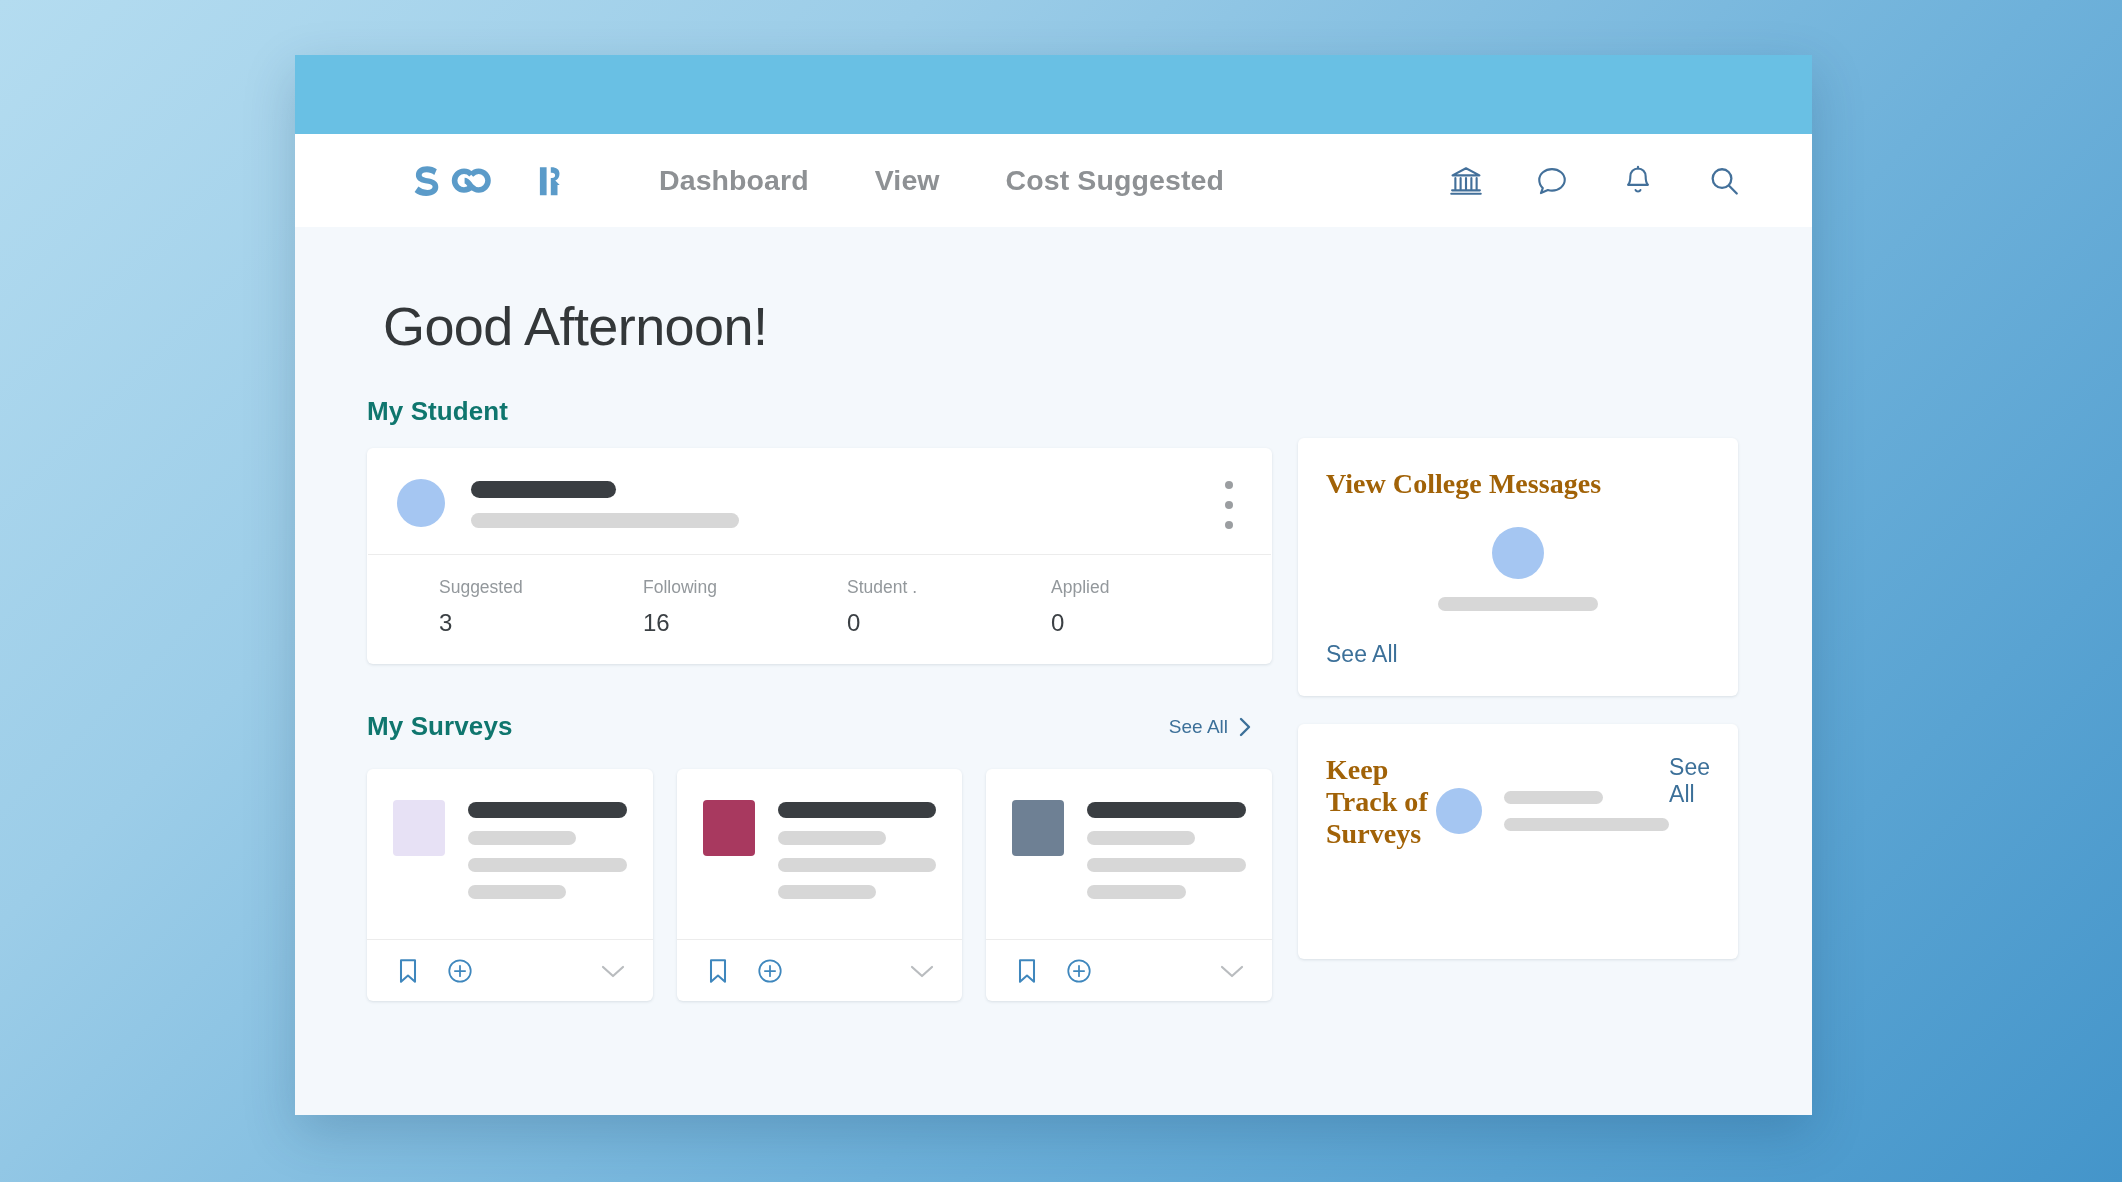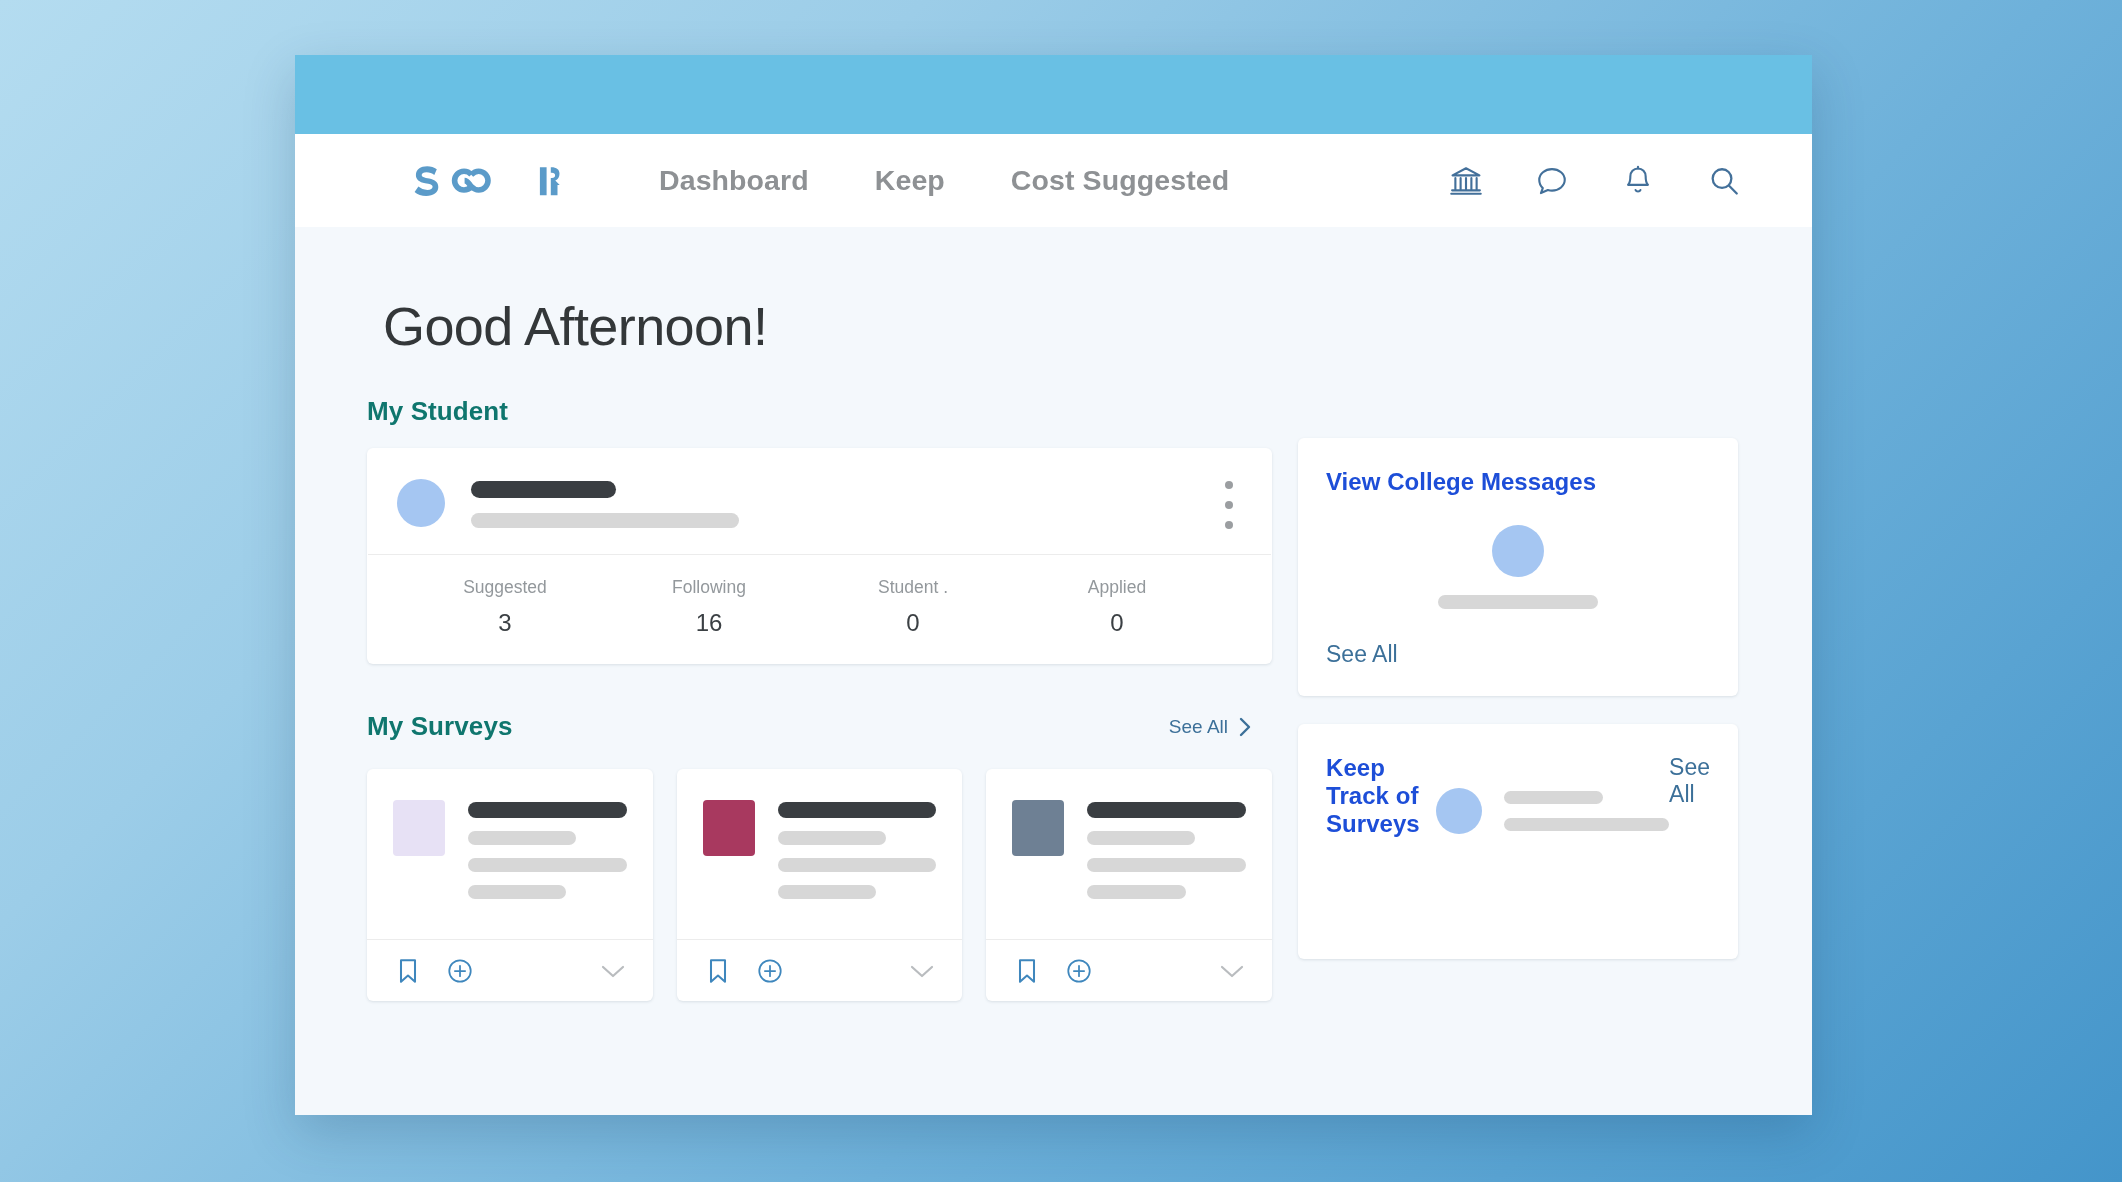--- a/index.html
+++ b/index.html
@@ -168,21 +168,20 @@
     height: 8px;
     border-radius: 50%;
     background: #9b9ea1;
   }
 
   .student-divider { height: 1px; background: #ececec; margin: 0 1px; }
 
   .stats {
     display: flex;
     padding: 22px 0 27px 0;
-    text-align: center;
   }
   .stat { width: 204px; padding-left: 72px; }
   .stat:first-child { padding-left: 72px; }
   .stat-label {
     font-size: 17.5px;
     color: #93989c;
     margin-bottom: 11px;
     white-space: nowrap;
   }
   .stat-value {
@@ -262,24 +261,25 @@
     display: flex;
     align-items: center;
   }
 
   
   .side-card {
     padding: 30px 28px 28px 28px;
     margin-bottom: 28px;
   }
   .side-card-title {
-    font-size: 24px;
+    font-size: 28px;
     font-weight: 700;
-    color: #1d4ed8;
+    color: #a16207;
     letter-spacing: 0.05px;
+    font-family: Liberation Serif, serif;
   }
   .side-link {
     font-size: 23px;
     color: #3c7099;
     cursor: pointer;
   }
 
   .messages-card { height: 258px; display: flex; flex-direction: column; }
   .messages-figure {
     flex: 1;
@@ -338,21 +338,21 @@
           <path d="M59.2 15.8c2.3-2.3 4.6-3.6 7.4-3.6 5.2 0 9.4 4.2 9.4 9.4s-4.2 9.4-9.4 9.4c-2.8 0-5.2-1.3-7.4-3.6-2.2-2.3-3.4-5.8-6.6-5.8"></path>
         </g>
         <g fill="#5b9bc9">
           <path d="M83.2 12.2c-5.2 0-9.4 4.2-9.4 9.4s4.2 9.4 9.4 9.4 9.4-4.2 9.4-9.4-4.2-9.4-9.4-9.4zm0 5.6c2.1 0 3.8 1.7 3.8 3.8s-1.7 3.8-3.8 3.8-3.8-1.7-3.8-3.8 1.7-3.8 3.8-3.8z" opacity="0"></path>
         </g>
       </svg>
     </div>
 
     <div class="nav-links">
       <div class="nav-link">Dashboard</div>
-      <div class="nav-link">Keep</div>
+      <div class="nav-link">View</div>
       <div class="nav-link">Cost Suggested</div>
     </div>
 
     <div class="nav-icons">
       <div class="nav-icon">
         <svg width="34" height="34" viewBox="0 0 24 24" fill="none" stroke="currentColor" stroke-width="1.5" stroke-linecap="round" stroke-linejoin="round">
           <path d="M12 3 2.5 8h19L12 3Z"></path>
           <path d="M4.5 10v8M8.2 10v8M12 10v8M15.8 10v8M19.5 10v8"></path>
           <path d="M2.2 18.6h19.6"></path>
           <path d="M1.6 21h20.8"></path>

